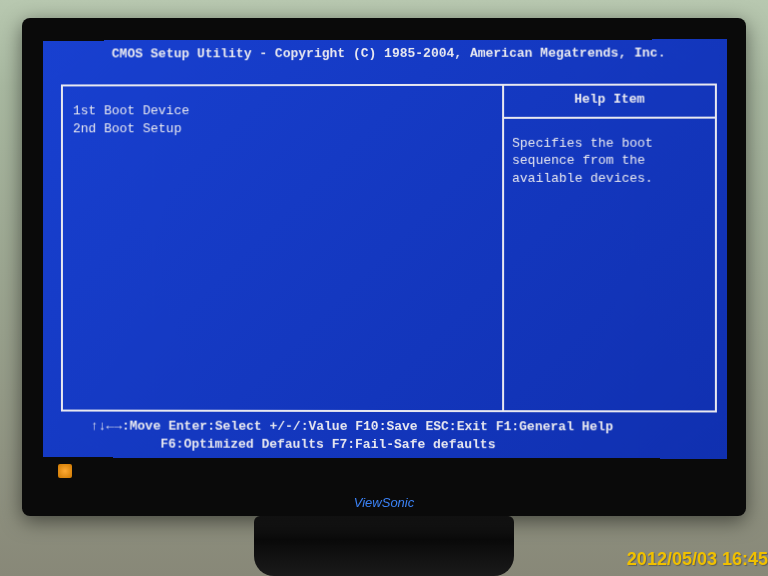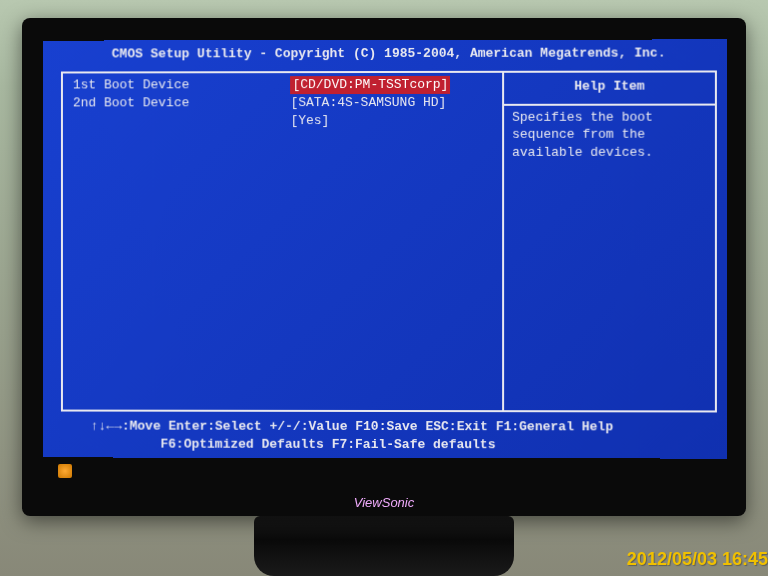--- a/index.html
+++ b/index.html
@@ -41,32 +41,32 @@
     .bios-wrapper {
       padding: 6px 10px 0 18px;
       height: 100%;
       display: flex;
       flex-direction: column;
     }
     .title-section {
       text-align: center;
       line-height: 1.3;
       font-weight: bold;
-      margin-bottom: 8px;
+      margin-bottom: 21px;
     }
     .main-box {
       border: 2px solid #e8e8f0;
       flex: 1;
       display: flex;
       min-height: 0;
     }
     .left-panel {
       flex: 1;
       border-right: 2px solid #e8e8f0;
-      padding: 3px 10px;
+      padding: 16px 10px;
       display: flex;
     }
     .settings-col {
       width: 52%;
     }
     .values-col {
       width: 48%;
     }
     .setting-row {
       line-height: 1.4;
@@ -83,37 +83,37 @@
       display: flex;
       flex-direction: column;
     }
     .help-header {
       text-align: center;
       border-bottom: 2px solid #e8e8f0;
       padding: 6px 4px 10px 4px;
       font-weight: bold;
     }
     .help-body {
-      padding: 3px 8px;
+      padding: 16px 8px;
       line-height: 1.35;
     }
     .footer {
       padding: 6px 4px 4px 30px;
       line-height: 1.4;
       font-weight: bold;
     }
     .footer-row {
       white-space: nowrap;
     }
     .monitor-logo {
       position: absolute;
       bottom: 6px;
       left: 50%;
       transform: translateX(-50%);
-      color: #f0abfc;
+      color: #3b82f6;
       font-family: Helvetica, Arial, sans-serif;
       font-size: 13px;
       font-style: italic;
     }
     .power-led {
       position: absolute;
       bottom: 38px;
       left: 36px;
       width: 14px;
       height: 14px;
@@ -153,26 +153,21 @@
 <div class="screen">
   <div class="bios-wrapper">
     <div class="title-section">
       <div>CMOS Setup Utility - Copyright (C) 1985-2004, American Megatrends, Inc.</div>
     </div>
 
     <div class="main-box">
       <div class="left-panel">
         <div class="settings-col">
           <div class="setting-row">1st Boot Device</div>
-          <div class="setting-row">2nd Boot Device</div>
-        </div>
-        <div class="values-col">
-          <div class="setting-row"><span class="selected-value">[CD/DVD:PM-TSSTcorp]</span></div>
-          <div class="setting-row">[SATA:4S-SAMSUNG HD]</div>
-          <div class="setting-row">[Yes]</div>
+          <div class="setting-row">2nd Boot Setup</div>
         </div>
       </div>
       <div class="right-panel">
         <div class="help-header">Help Item</div>
         <div class="help-body">
           <div>Specifies the boot sequence from the available devices.</div>
           <div style="height:10px"></div>
         </div>
       </div>
     </div>

